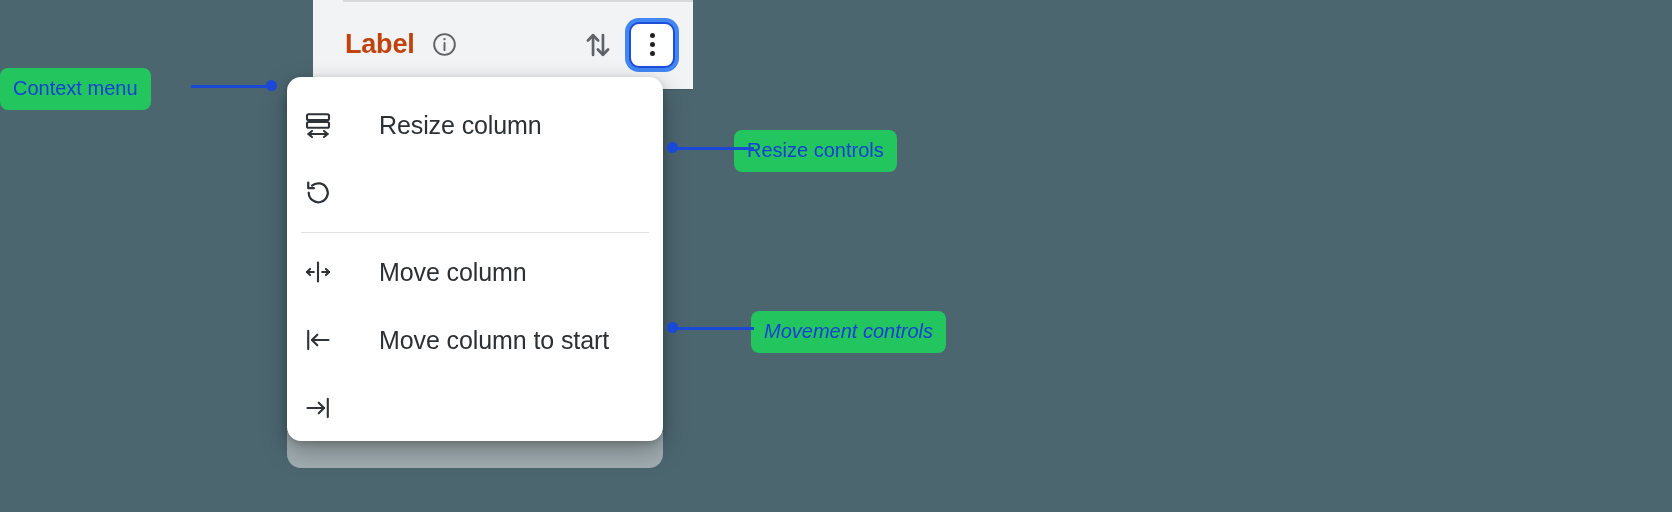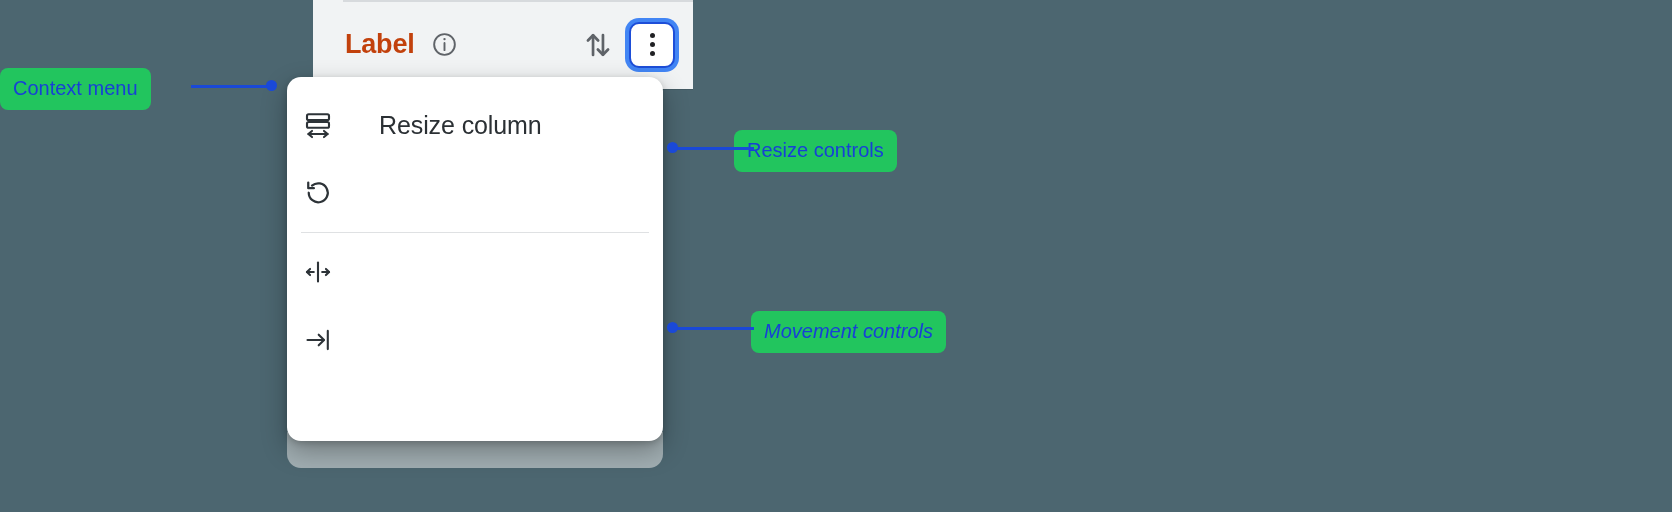--- a/index.html
+++ b/index.html
@@ -246,22 +246,33 @@
     <li class="menu-item">
       <span class="mi-icon">
         <svg viewBox="0 0 24 24" width="28" height="28" fill="none" stroke="currentColor" stroke-width="1.8" stroke-linecap="round" stroke-linejoin="round">
           <line x1="12" y1="3.8" x2="12" y2="20.2"></line>
           <line x1="2.6" y1="12" x2="8.4" y2="12"></line>
           <polyline points="5.2,9.4 2.5,12 5.2,14.6"></polyline>
           <line x1="15.6" y1="12" x2="21.4" y2="12"></line>
           <polyline points="18.8,9.4 21.5,12 18.8,14.6"></polyline>
         </svg>
       </span>
-    </li>
-
+      <span class="mi-label">Move column</span>
+    </li>
+
+    <li class="menu-item">
+      <span class="mi-icon">
+        <svg viewBox="0 0 24 24" width="28" height="28" fill="none" stroke="currentColor" stroke-width="1.8" stroke-linecap="round" stroke-linejoin="round">
+          <line x1="3.6" y1="4.2" x2="3.6" y2="19.8"></line>
+          <line x1="21" y1="12" x2="7.2" y2="12"></line>
+          <polyline points="11.4,7.4 6.8,12 11.4,16.6"></polyline>
+        </svg>
+      </span>
+      <span class="mi-label">Move column to start</span>
+    </li>
 
     <li class="menu-item">
       <span class="mi-icon">
         <svg viewBox="0 0 24 24" width="28" height="28" fill="none" stroke="currentColor" stroke-width="1.8" stroke-linecap="round" stroke-linejoin="round">
           <line x1="20.4" y1="4.2" x2="20.4" y2="19.8"></line>
           <line x1="3" y1="12" x2="16.8" y2="12"></line>
           <polyline points="12.6,7.4 17.2,12 12.6,16.6"></polyline>
         </svg>
       </span>
     </li>

